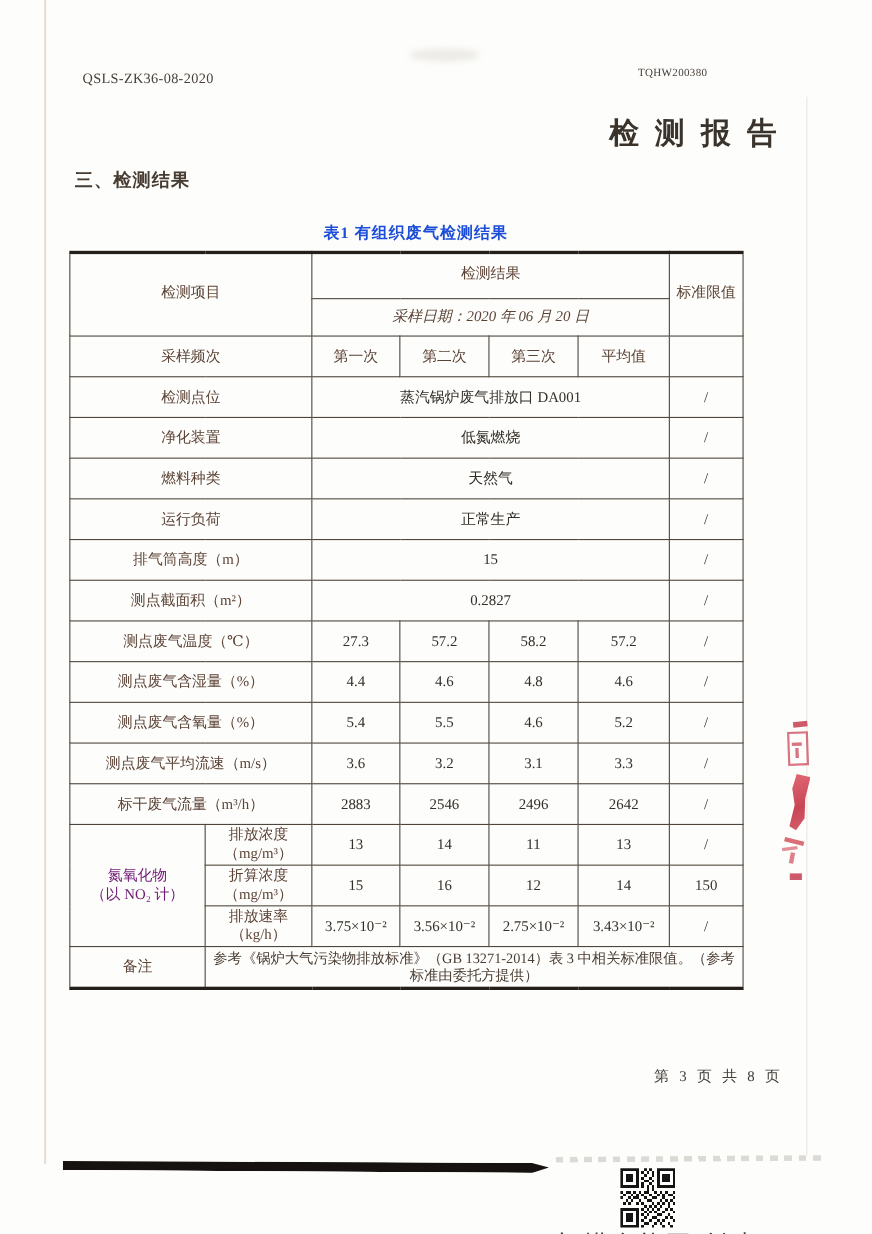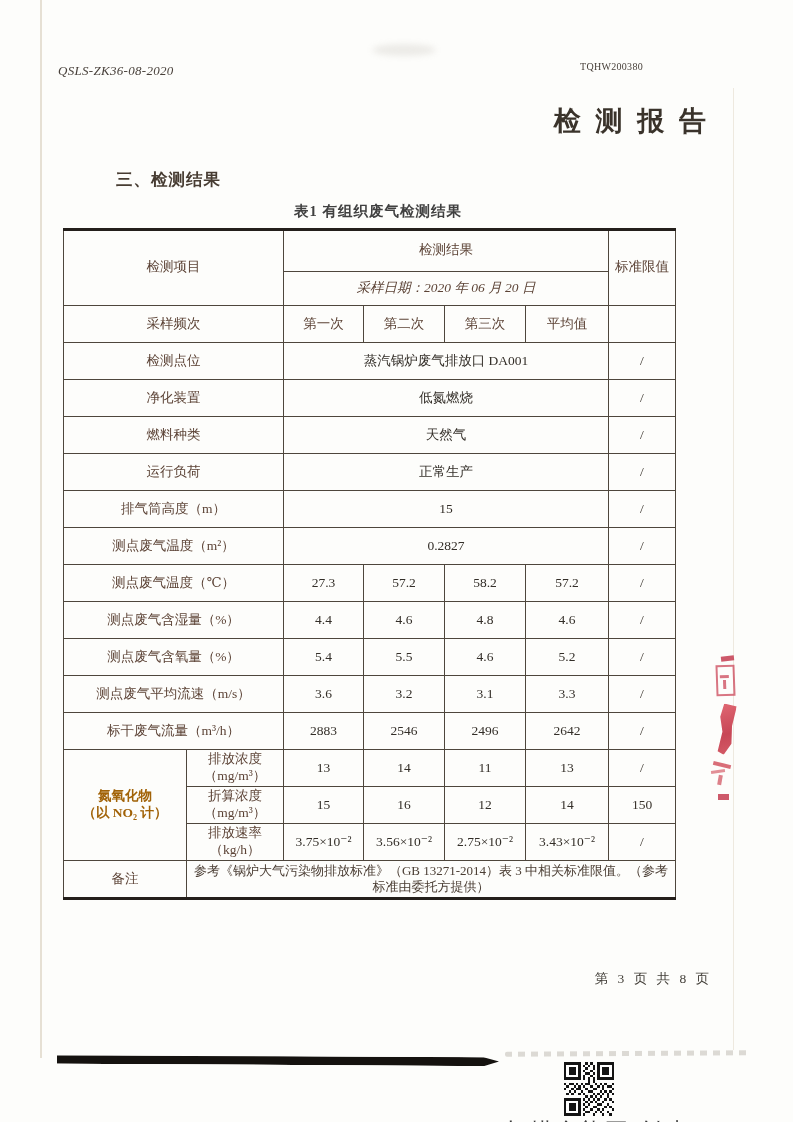--- a/index.html
+++ b/index.html
@@ -11,44 +11,44 @@
   }
   
   .page-edge-left{position:absolute;left:40px;top:0;width:2px;height:1058px;background:#e2dbcd;opacity:.85;}
   .fold-line{position:absolute;left:733px;top:88px;width:1px;height:962px;background:#eae4d8;opacity:.8;}
   .smudge{position:absolute;left:372px;top:44px;width:64px;height:12px;background:#b0aba1;opacity:.22;filter:blur(3px);border-radius:50%;}
   .scan-band{position:absolute;left:57px;top:1056px;width:442px;height:9px;background:#15120f;
     transform:rotate(0.35deg);clip-path:polygon(0 10%,96.5% 0,100% 45%,96.5% 100%,0 100%);}
   .scan-noise{position:absolute;left:505px;top:1051px;width:245px;height:5px;opacity:.45;transform:rotate(-0.4deg);
     background:repeating-linear-gradient(90deg,rgba(120,110,95,.55) 0 7px,transparent 7px 13px);border-radius:2px;}
   
-  .doc-code{position:absolute;left:58px;top:63px;font-size:13px;color:#48403a;letter-spacing:.3px;font-style:italic;}
+  .doc-code{position:absolute;left:75px;top:63px;font-size:13px;color:#48403a;letter-spacing:.3px;}
   .report-no{position:absolute;left:580px;top:61px;font-size:10px;color:#48403a;letter-spacing:.3px;}
   .report-title{position:absolute;left:0;top:103px;width:710px;text-align:right;
     font-size:27px;font-weight:600;letter-spacing:4px;color:#3a332b;}
-  .section-heading{position:absolute;left:68px;top:169px;font-size:16.5px;font-weight:700;color:#473c32;letter-spacing:1px;margin-left:48px;}
+  .section-heading{position:absolute;left:68px;top:153px;font-size:16.5px;font-weight:700;color:#473c32;letter-spacing:1px;}
   .table-caption{position:absolute;left:0;top:202px;width:756px;text-align:center;
-    font-size:14.5px;font-weight:700;color:#404040;letter-spacing:1px;}
+    font-size:14.5px;font-weight:700;color:#1d4ed8;letter-spacing:1px;}
   
   table.results{
     position:absolute;left:63px;top:228px;width:612px;table-layout:fixed;
     border-collapse:collapse;font-size:13.5px;
     border-top:3.5px solid #241f1b;border-bottom:3.5px solid #241f1b;
     border-left:1.2px solid #564d42;border-right:1.2px solid #564d42;
   }
   table.results td{
     border:1px solid #4e463c;text-align:center;vertical-align:middle;
     padding:0 4px;height:36px;overflow:hidden;line-height:1.25;
   }
   tr.h1 td{height:40px;font-family:Liberation Mono, monospace;}
   tr.h2 td{height:33px;font-style:italic;}
   td.lbl,.red-ink{color:#5c4336;}
   td.val{color:#332e28;}
   td.lim{color:#3a342d;}
-  td.group-cell div{color:#a16207;font-weight:bold;}
+  td.group-cell div{color:#701a75;}
   td.remark-text{text-align:left;padding:4px 16px;font-size:13px;height:52px;color:#4a3d33;}
   td.remark-lbl{height:52px;}
   
   .footer-page{position:absolute;left:0;top:970px;width:712px;text-align:right;
     font-size:13.5px;letter-spacing:3px;color:#44403a;}
   
   .stamp{position:absolute;left:705px;top:648px;width:48px;height:165px;}
   .stamp>div{position:absolute;}
   .s-dash1{left:16px;top:8px;width:13px;height:5px;background:#c43c50;transform:rotate(-6deg);opacity:.85;}
   .s-box{left:11px;top:17px;width:15px;height:27px;border:2.5px solid #cb4154;transform:rotate(-2deg);opacity:.72;}
@@ -129,21 +129,21 @@
       <td class="lbl" colspan="2">运行负荷</td>
       <td class="val" colspan="4">正常生产</td>
       <td class="lim">/</td>
     </tr>
     <tr>
       <td class="lbl" colspan="2">排气筒高度（m）</td>
       <td class="val" colspan="4">15</td>
       <td class="lim">/</td>
     </tr>
     <tr>
-      <td class="lbl" colspan="2">测点废气温度（m²）</td>
+      <td class="lbl" colspan="2">测点截面积（m²）</td>
       <td class="val" colspan="4">0.2827</td>
       <td class="lim">/</td>
     </tr>
 
     <tr>
       <td class="lbl" colspan="2">测点废气温度（℃）</td>
       <td class="val">27.3</td>
       <td class="val">57.2</td>
       <td class="val">58.2</td>
       <td class="val">57.2</td>

